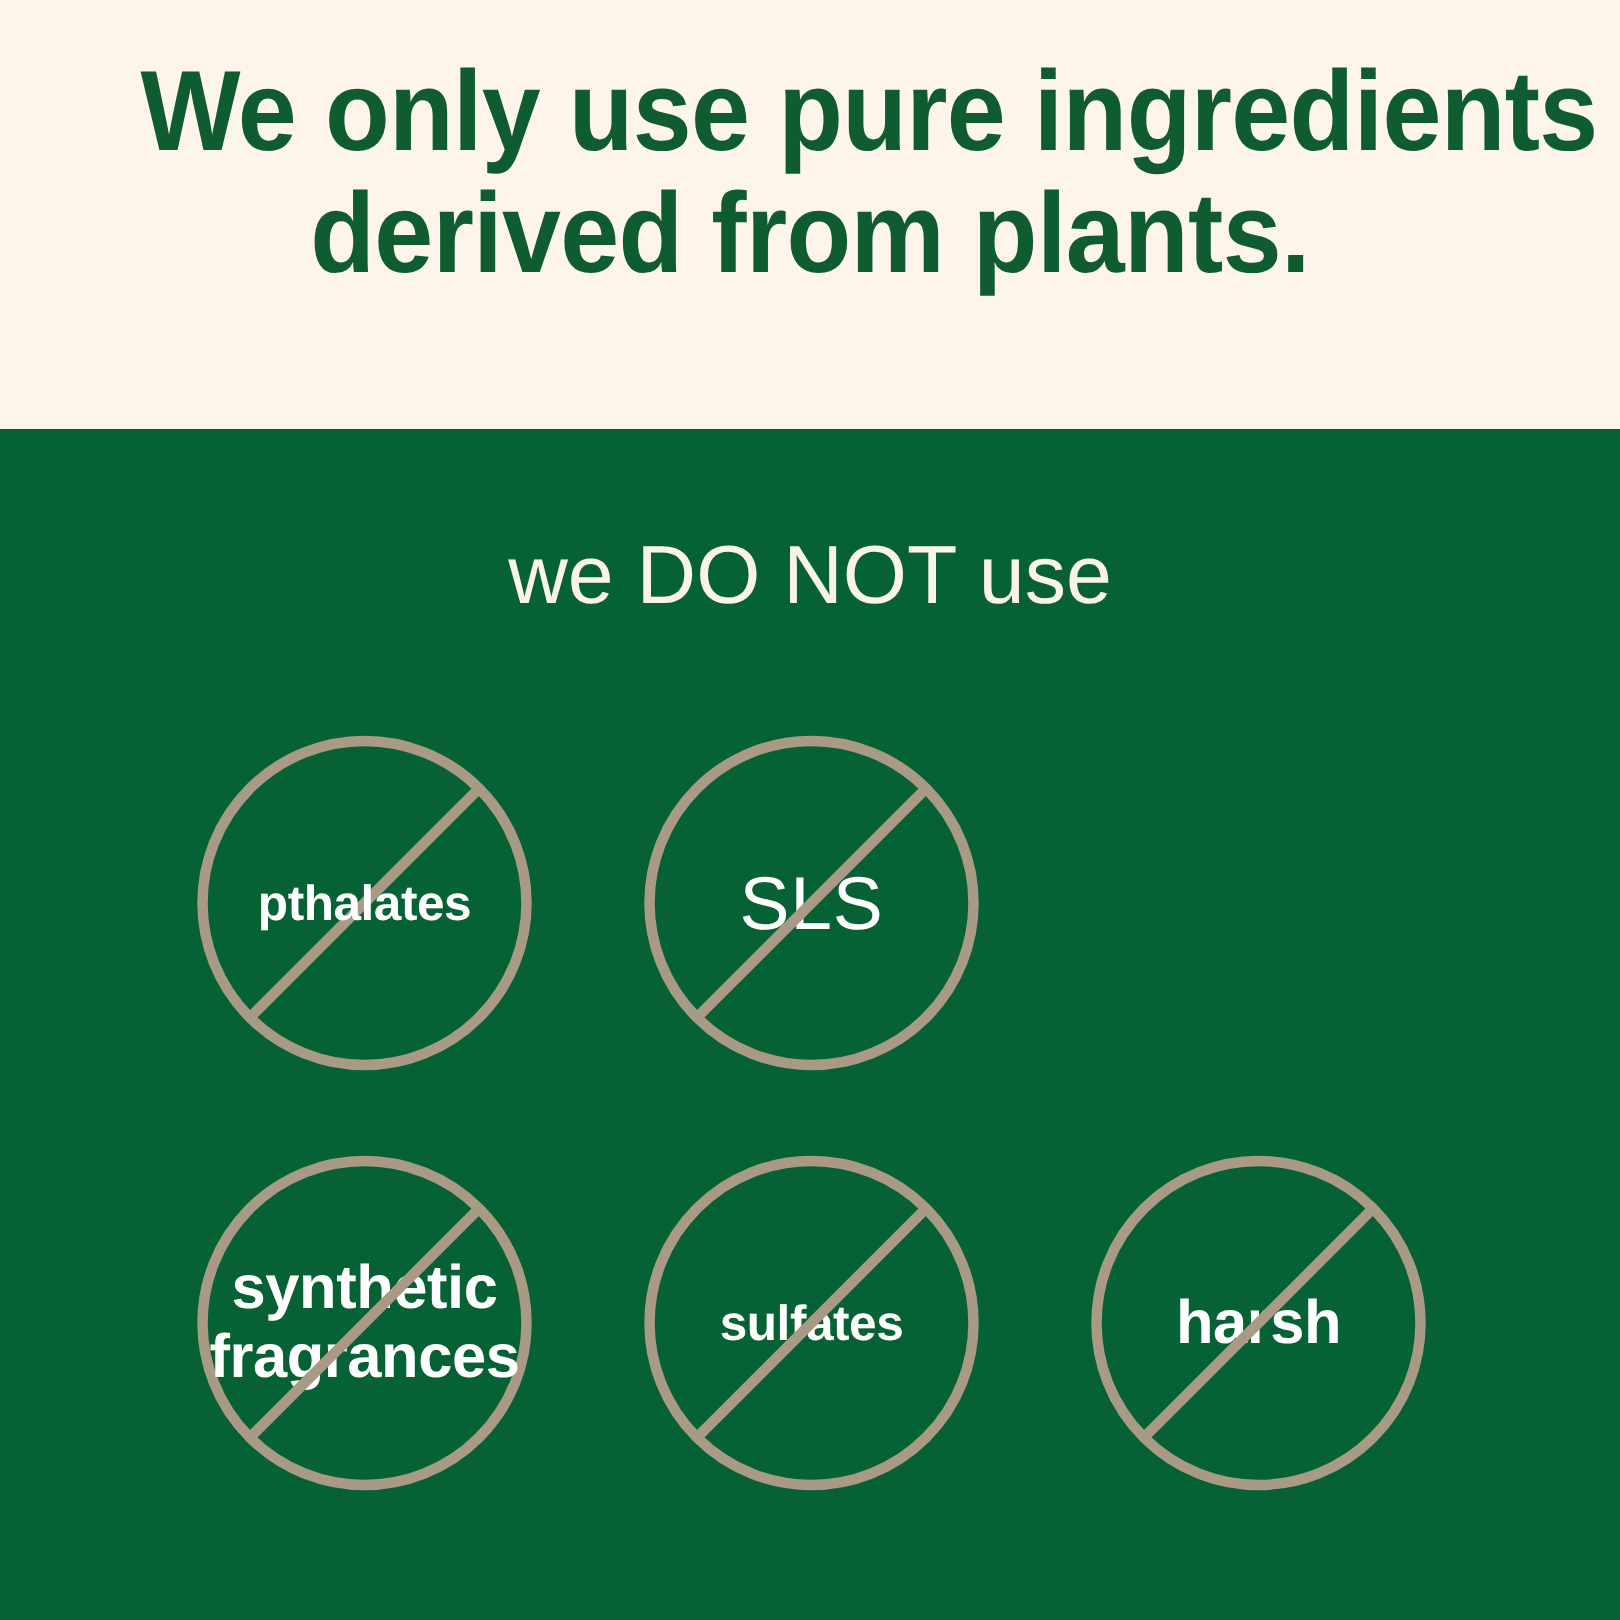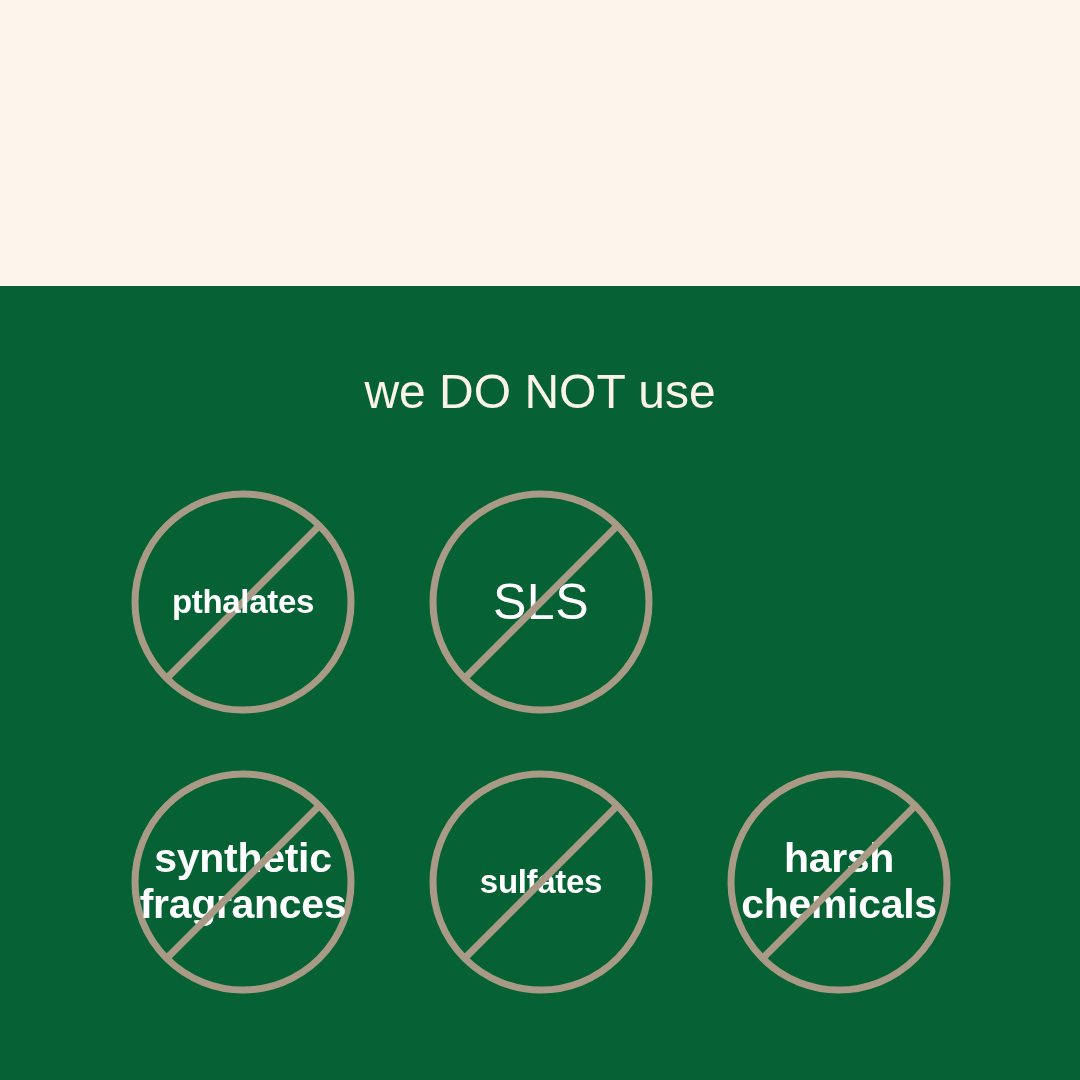--- a/index.html
+++ b/index.html
@@ -58,25 +58,24 @@
 
   .subhead {
     position: absolute;
     left: 0;
     top: 70px;
     width: 1080px;
     text-align: center;
     color: #FAF3E6;
     font-family: "Liberation Sans", "DejaVu Sans", sans-serif;
     font-weight: 400;
-    font-size: 48px;
+    font-size: 55px;
     line-height: 1;
     letter-spacing: 0px;
     white-space: nowrap;
-    margin-top: 12px;
   }
 
   
   .icon-grid {
     position: absolute;
     left: 0;
     top: 204px;   
     width: 1080px;
     height: 530px;
   }
@@ -137,20 +136,26 @@
     width: 224px;
     height: 224px;
     pointer-events: none;
   }
 </style>
 </head>
 <body>
 
 <div class="canvas">
 
+  <div class="top-band">
+    <h1 class="headline">
+      <span class="line">We only use pure ingredients</span>
+      <span class="line">derived from plants.</span>
+    </h1>
+  </div>
 
   <div class="bottom-band">
 
     <div class="subhead">we DO NOT use</div>
 
     <div class="icon-grid">
 
       <div class="badge col-1 row-1 over-slash">
         <svg viewBox="0 0 224 224">
           <circle cx="112" cy="112" r="108" fill="none" stroke="#A89A84" stroke-width="7"></circle>
@@ -200,21 +205,20 @@
           <line x1="36" y1="188" x2="188" y2="36" stroke="#A89A84" stroke-width="7" stroke-linecap="butt"></line>
         </svg>
       </div>
 
       <div class="badge col-3 row-2 under-slash">
         <svg viewBox="0 0 224 224">
           <circle cx="112" cy="112" r="108" fill="none" stroke="#A89A84" stroke-width="7"></circle>
         </svg>
         <div class="badge-label two-line">
           <span>harsh</span>
-          <span>chemicals</span>
         </div>
         <svg class="slash-over" viewBox="0 0 224 224">
           <line x1="36" y1="188" x2="188" y2="36" stroke="#A89A84" stroke-width="7" stroke-linecap="butt"></line>
         </svg>
       </div>
 
     </div>
   </div>
 </div>
 

